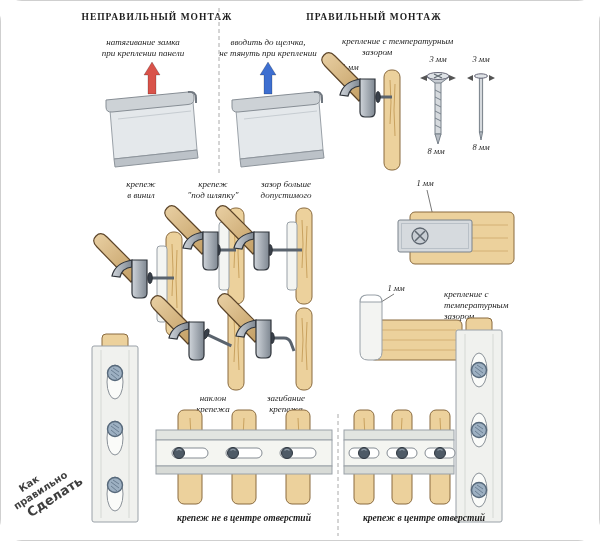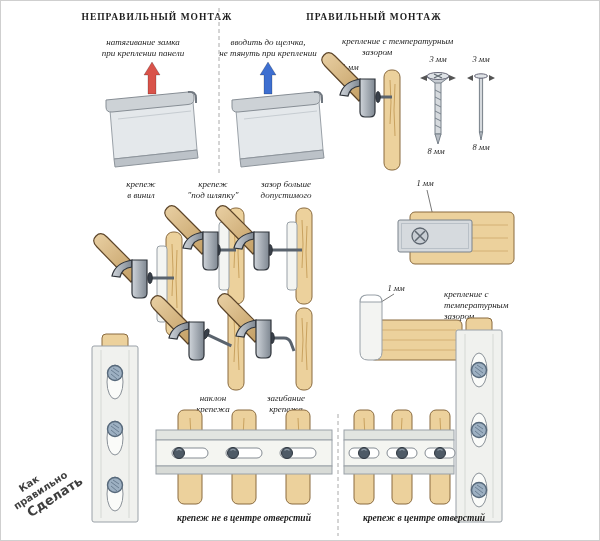--- a/index.html
+++ b/index.html
@@ -1,16 +1,16 @@
 <!DOCTYPE html>
 <html><head>
 <meta charset="utf-8">
 <style>
   html,body{margin:0;padding:0;background:#fff;}
-  #stage{position:relative;width:600px;height:541px;background:#fff;overflow:hidden;}
+  #stage{position:relative;width:600px;height:541px;background:#fff;overflow:hidden;border-radius:22px;}
   svg{display:block;}
   text{font-family:"Liberation Serif","DejaVu Serif",serif;fill:#1d1d1d;}
   .title{font-size:9.5px;font-weight:bold;letter-spacing:1px;}
   .note{font-size:9px;font-style:italic;}
   .lbl{font-size:9px;font-style:italic;}
   .meas{font-size:8.5px;font-style:italic;}
   .caption{font-size:9.5px;font-style:italic;font-weight:bold;}
   .wm{font-family:"DejaVu Sans","Liberation Sans",sans-serif;font-weight:bold;opacity:.85;}
 </style>
 </head>

